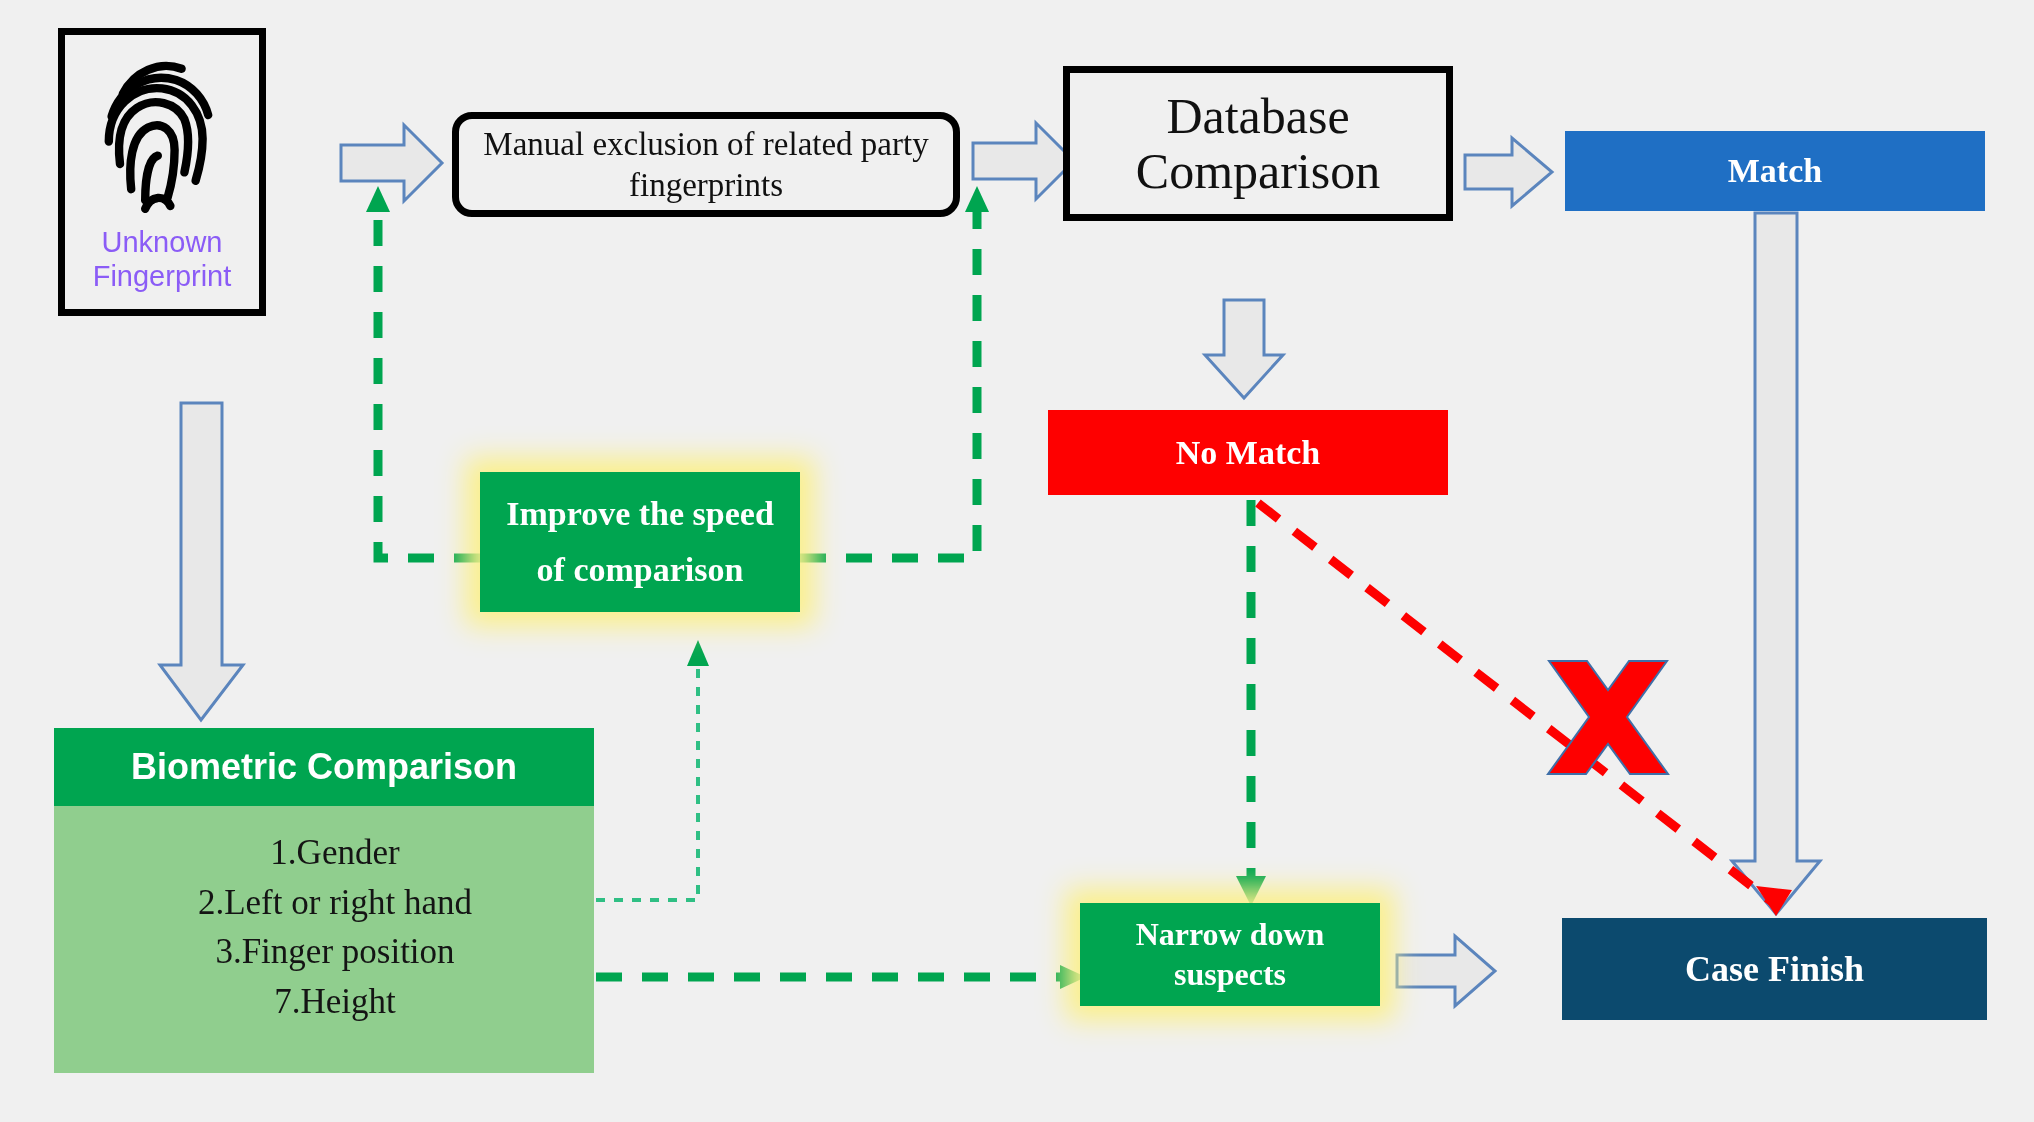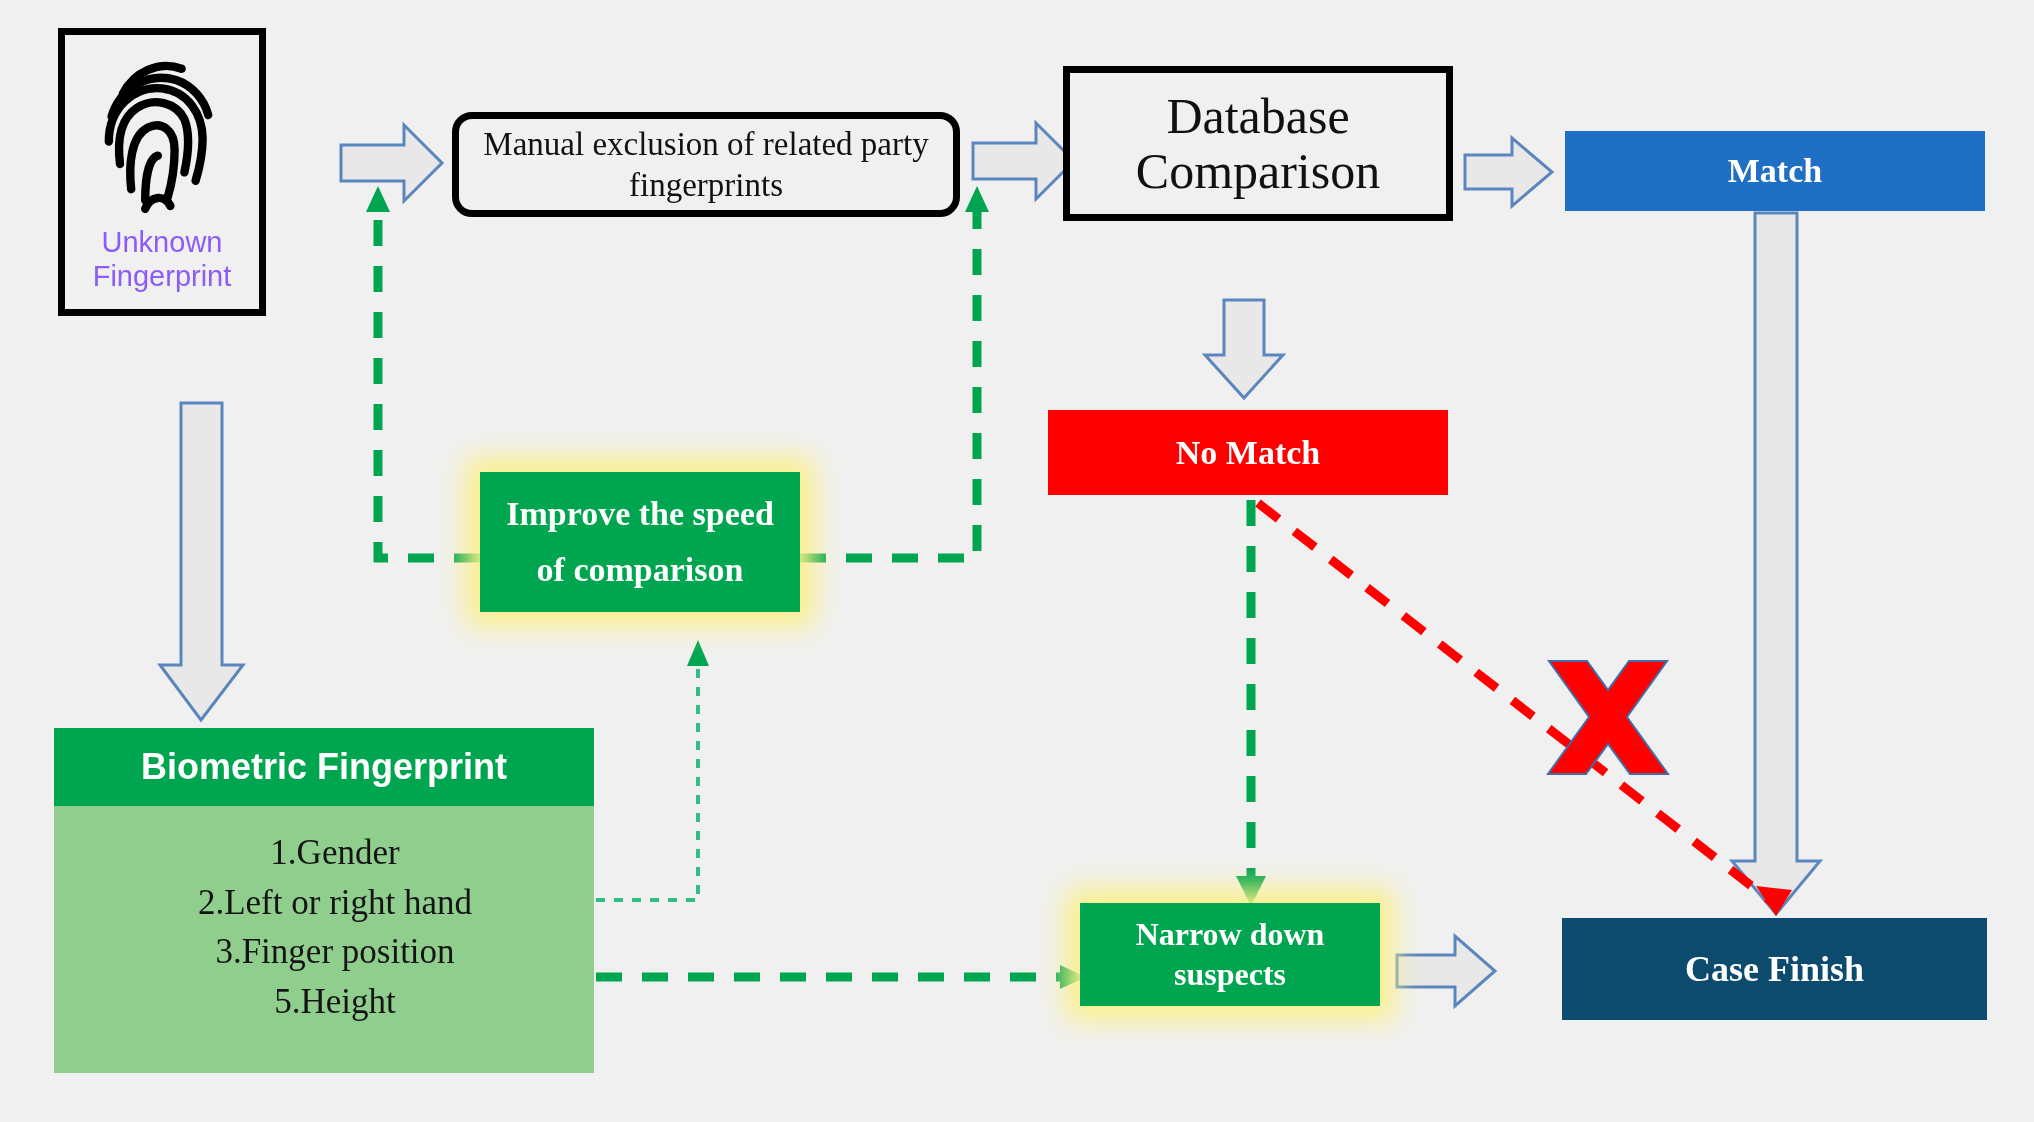--- a/index.html
+++ b/index.html
@@ -246,27 +246,27 @@
     <span>of comparison</span>
   </div>
 
   <div class="node glow-box" id="node-narrow-down">
     <span>Narrow down</span>
     <span>suspects</span>
   </div>
 
   <div class="node" id="node-biometric-prediction">
     <div id="biometric-header">
-      <span>Biometric Fingerprint</span>
+      <span>Biometric Comparison</span>
     </div>
     <div id="biometric-body">
       <div class="biometric-item">1.Gender</div>
       <div class="biometric-item">2.Left or right hand</div>
       <div class="biometric-item">3.Finger position</div>
-      <div class="biometric-item">5.Height</div>
+      <div class="biometric-item">7.Height</div>
     </div>
   </div>
 
   <div class="node" id="node-case-finish">
     <span>Case Finish</span>
   </div>
 
 </div>
 
 </body></html>

